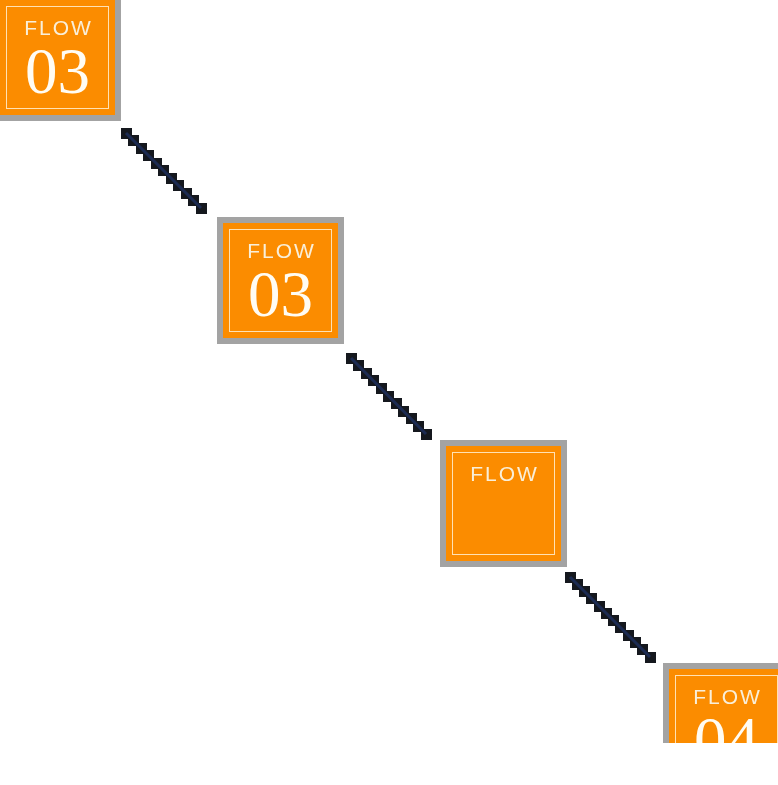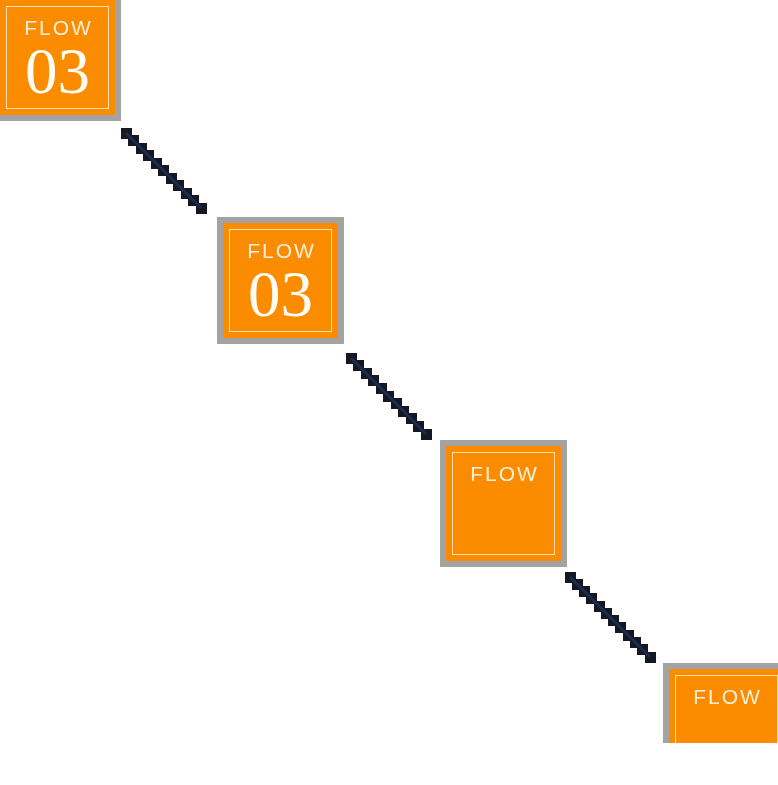--- a/index.html
+++ b/index.html
@@ -123,15 +123,16 @@
   </div>
 
   <div class="node" id="node-2" style="left: 440px; top: 440px;">
     <div class="inner-border"></div>
     <div class="flow-label">FLOW</div>
   </div>
 
   <div class="node" id="node-3" style="left: 663px; top: 663px;">
     <div class="inner-border"></div>
     <div class="flow-label">FLOW</div>
+    <div class="flow-number">04</div>
   </div>
 
 </div>
 
 </body></html>

